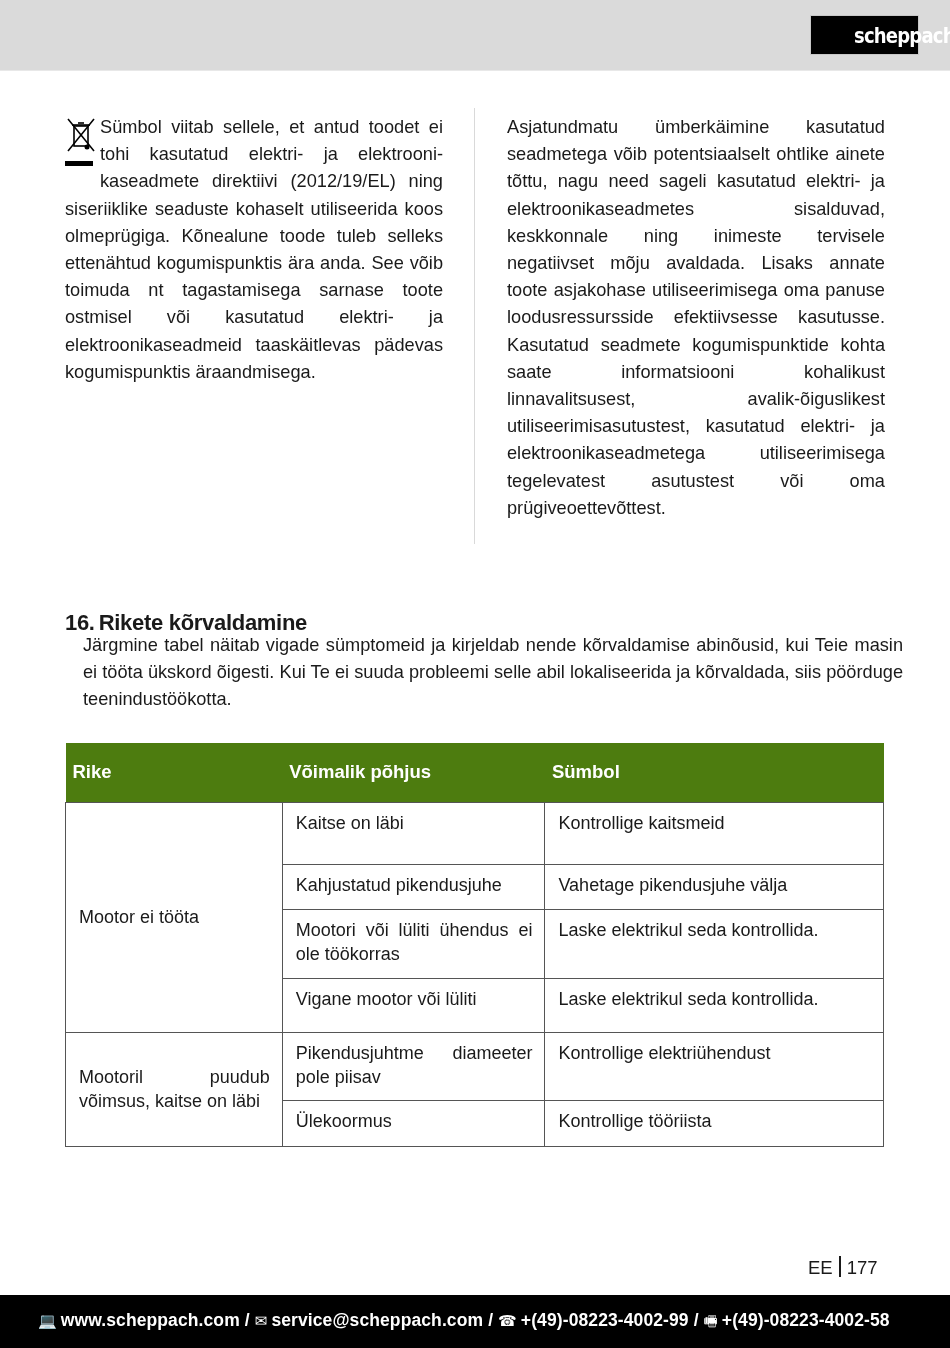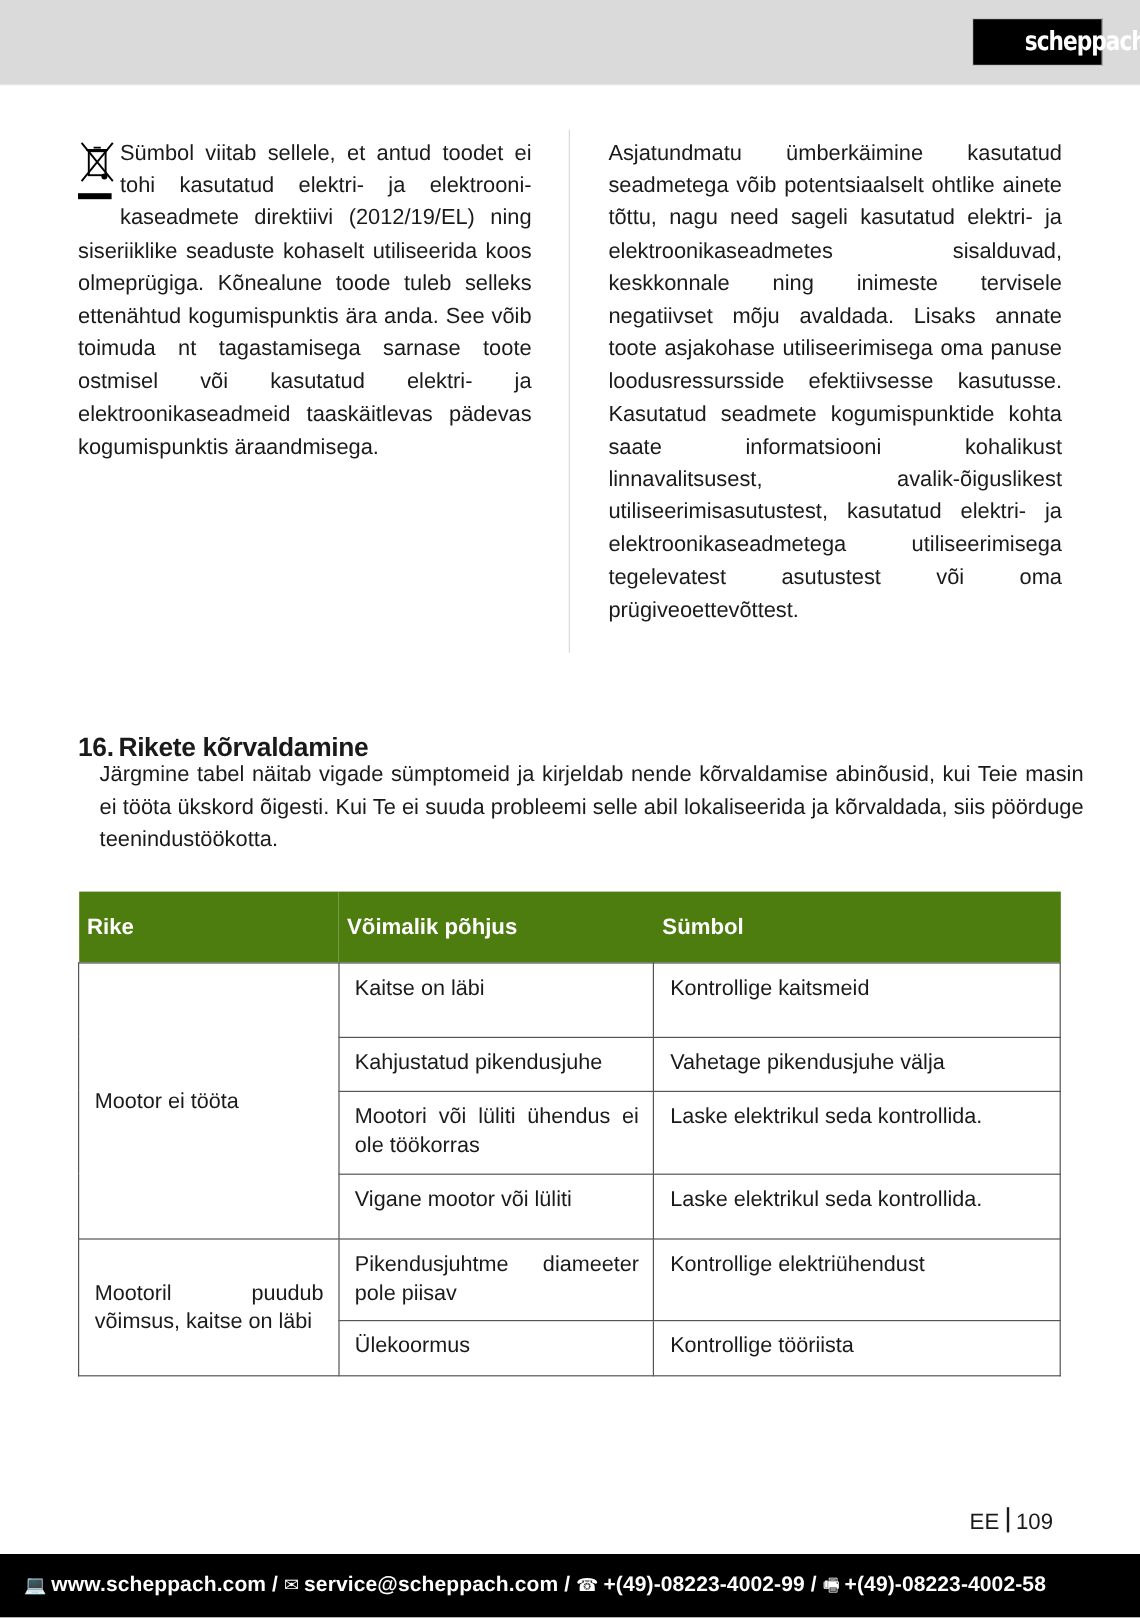--- a/index.html
+++ b/index.html
@@ -68,21 +68,21 @@
     .c2 { width: 263px; }
     .c3 { width: 339px; }
 
     .page-num {
       position: absolute; left: 808px; top: 1256px; font-size: 18.5px;
     }
     .page-num .sep { display: inline-block; width: 2px; height: 21px; background: #1a1a1a; vertical-align: -3px; margin: 0 6px; }
 
     .footer-bar {
       position: absolute; left: 0; top: 1295px; width: 950px; height: 53px; background: #000;
-      color: #fff; font-size: 17.5px; font-weight: bold; line-height: 50px; padding-left: 20px;
+      color: #fff; font-size: 17.5px; font-weight: bold; line-height: 50px; padding-left: 38px;
       white-space: nowrap; letter-spacing: 0.1px;
     }
     .footer-bar .ic { font-weight: normal; font-size: 15px; margin-right: 4px; }
   </style>
 </head>
 <body>
 
 <div class="header-bar">
   <div class="logo"><span>scheppach</span></div>
 </div>
@@ -150,21 +150,21 @@
       <td>Kontrollige elektriühendust</td>
     </tr>
     <tr style="height:46px;">
       <td>Ülekoormus</td>
       <td>Kontrollige tööriista</td>
     </tr>
   </tbody>
 </table>
 
 <div class="page-num">
-  <span>EE</span><span class="sep"></span><span>109</span>
+  <span>EE</span><span class="sep"></span><span>177</span>
 </div>
 
 <div class="footer-bar">
   <span class="ic">💻</span><span>www.scheppach.com</span>
   <span>/</span>
   <span class="ic">✉</span><span>service@scheppach.com</span>
   <span>/</span>
   <span class="ic">☎</span><span>+(49)-08223-4002-99</span>
   <span>/</span>
   <span class="ic">🖷</span><span>+(49)-08223-4002-58</span>

